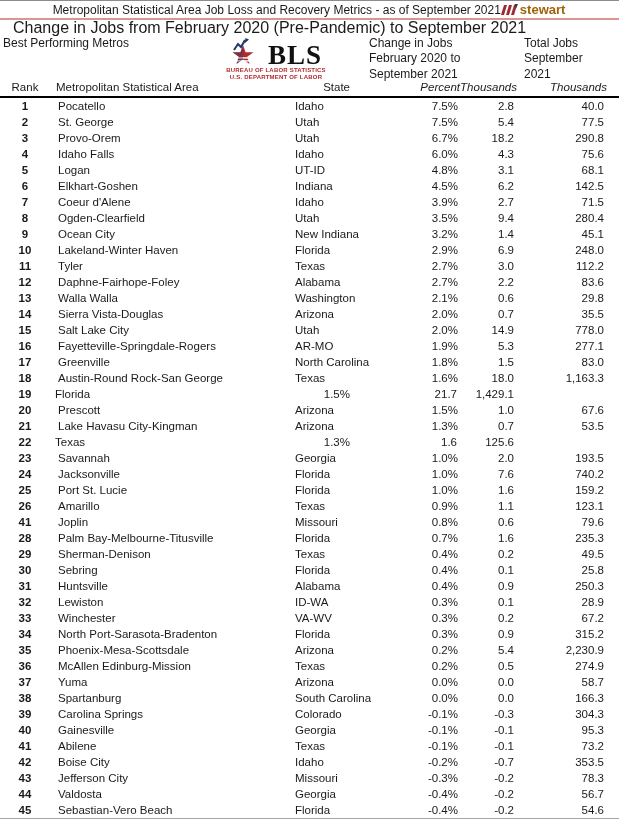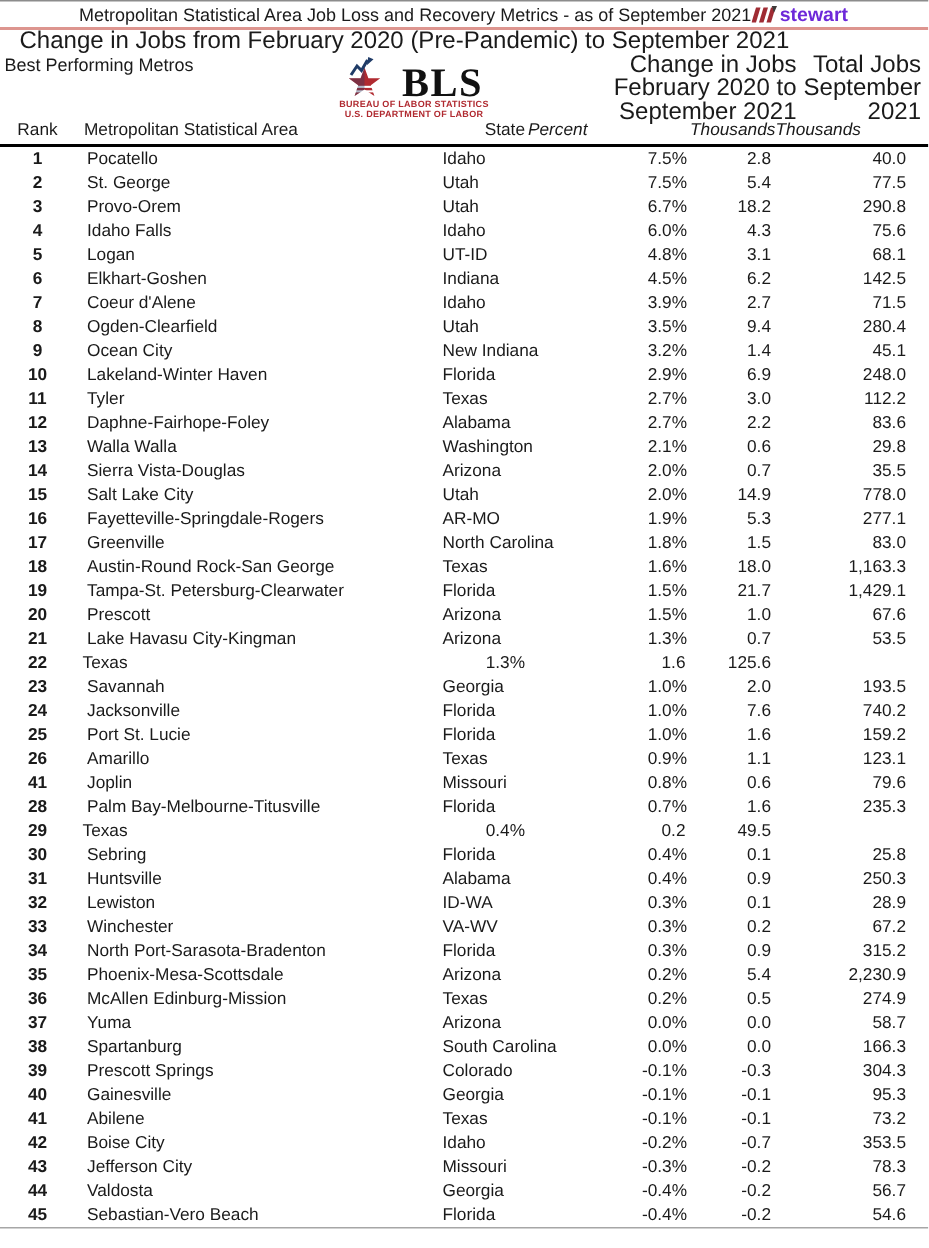--- a/index.html
+++ b/index.html
@@ -11,43 +11,43 @@
   }
   *{margin:0;padding:0;box-sizing:border-box;}
   html,body{background:#fff;}
   body{font-family:"Liberation Sans", sans-serif;color:var(--ink);}
   .page{position:relative;width:619px;height:832px;background:#fff;border-top:1px solid #8c8c8c;overflow:hidden;}
 
   
   .title-row{display:flex;justify-content:center;align-items:flex-start;height:19px;padding:2px 4px 0 3px;border-bottom:2.5px solid var(--accent-rule);}
   .title{font-size:12px;line-height:14px;white-space:nowrap;}
   .stewart{display:flex;align-items:center;gap:2px;margin-top:0;}
-  .stewart-word{font-size:13px;font-weight:600;color:#6d28d9;letter-spacing:0;line-height:13px;}
+  .stewart-word{font-size:13px;font-weight:600;color:#a16207;letter-spacing:0;line-height:13px;}
 
   .subtitle1{font-size:16px;line-height:16px;padding-left:13px;white-space:nowrap;}
 
   
   .head-region{position:relative;height:62px;border-bottom:2px solid #000;}
   .subtitle2{position:absolute;top:0;left:3px;font-size:12px;line-height:15px;white-space:nowrap;}
 
   .bls{position:absolute;left:228px;top:2px;width:96px;display:flex;flex-direction:column;align-items:center;}
   .bls-top{display:flex;align-items:flex-end;gap:12px;}
   .bls-acronym{font-family:"Liberation Serif", serif;font-size:27px;font-weight:600;line-height:22px;letter-spacing:1px;color:#111;}
   .bls-sub{margin-top:1px;text-align:center;color:var(--bls-red);font-size:6px;line-height:6.5px;letter-spacing:.2px;font-weight:700;white-space:nowrap;}
 
-  .group-hdr{position:absolute;top:0;text-align:right;font-size:16px;line-height:15.4px;}
+  .group-hdr{position:absolute;top:0;text-align:left;font-size:12px;line-height:15.4px;}
   .group-change{left:369px;width:162px;}
   .group-total{left:524px;width:90px;}
 
   .grid-cols{display:grid;grid-template-columns:50px 240px 62px 108px 57px 90px;}
   .col-headers{position:absolute;left:0;bottom:0;width:607px;height:16px;font-size:11.5px;line-height:15px;}
   .col-headers .h-rank{text-align:center;}
   .col-headers .h-metro{padding-left:6px;}
   .col-headers .h-state{text-align:right;padding-right:2px;}
-  .col-headers .h-it{font-style:italic;text-align:left;}
+  .col-headers .h-it{font-style:italic;text-align:right;}
 
   
   .tbody{width:607px;padding-left:0;}
   .trow{display:grid;grid-template-columns:50px 240px 62px 108px 57px 90px;height:16px;font-size:11.5px;line-height:16px;}
   .trow .c-rank{text-align:center;font-weight:700;}
   .trow .c-metro{padding-left:8px;white-space:nowrap;}
   .trow .c-state{padding-left:5px;white-space:nowrap;}
   .trow .c-num{text-align:right;padding-right:3px;white-space:nowrap;}
   .trow .c-pct{padding-right:2px;}
 
@@ -262,21 +262,20 @@
       <div class="trow">
         <div class="c-rank">18</div>
         <div class="c-metro">Austin-Round Rock-San George</div>
         <div class="c-state">Texas</div>
         <div class="c-num c-pct">1.6%</div>
         <div class="c-num">18.0</div>
         <div class="c-num">1,163.3</div>
       </div>
       <div class="trow">
         <div class="c-rank">19</div>
-        <div class="c-metro">Tampa-St. Petersburg-Clearwater</div>
         <div class="c-state">Florida</div>
         <div class="c-num c-pct">1.5%</div>
         <div class="c-num">21.7</div>
         <div class="c-num">1,429.1</div>
       </div>
       <div class="trow">
         <div class="c-rank">20</div>
         <div class="c-metro">Prescott</div>
         <div class="c-state">Arizona</div>
         <div class="c-num c-pct">1.5%</div>
@@ -341,20 +340,21 @@
       <div class="trow">
         <div class="c-rank">28</div>
         <div class="c-metro">Palm Bay-Melbourne-Titusville</div>
         <div class="c-state">Florida</div>
         <div class="c-num c-pct">0.7%</div>
         <div class="c-num">1.6</div>
         <div class="c-num">235.3</div>
       </div>
       <div class="trow">
         <div class="c-rank">29</div>
+        <div class="c-metro">Sherman-Denison</div>
         <div class="c-state">Texas</div>
         <div class="c-num c-pct">0.4%</div>
         <div class="c-num">0.2</div>
         <div class="c-num">49.5</div>
       </div>
       <div class="trow">
         <div class="c-rank">30</div>
         <div class="c-metro">Sebring</div>
         <div class="c-state">Florida</div>
         <div class="c-num c-pct">0.4%</div>
@@ -420,21 +420,21 @@
       <div class="trow">
         <div class="c-rank">38</div>
         <div class="c-metro">Spartanburg</div>
         <div class="c-state">South Carolina</div>
         <div class="c-num c-pct">0.0%</div>
         <div class="c-num">0.0</div>
         <div class="c-num">166.3</div>
       </div>
       <div class="trow">
         <div class="c-rank">39</div>
-        <div class="c-metro">Prescott Springs</div>
+        <div class="c-metro">Carolina Springs</div>
         <div class="c-state">Colorado</div>
         <div class="c-num c-pct">-0.1%</div>
         <div class="c-num">-0.3</div>
         <div class="c-num">304.3</div>
       </div>
       <div class="trow">
         <div class="c-rank">40</div>
         <div class="c-metro">Gainesville</div>
         <div class="c-state">Georgia</div>
         <div class="c-num c-pct">-0.1%</div>

